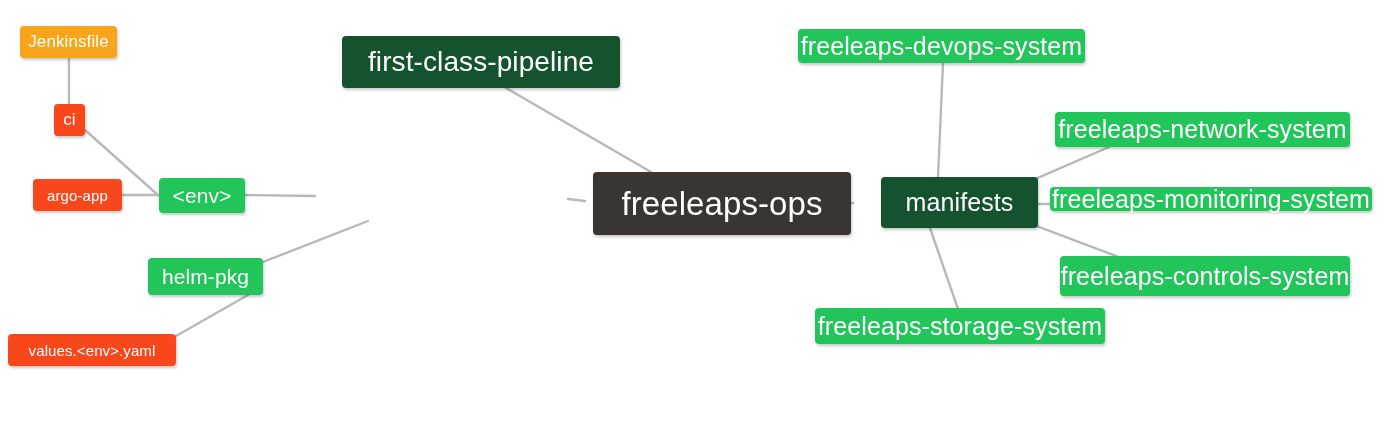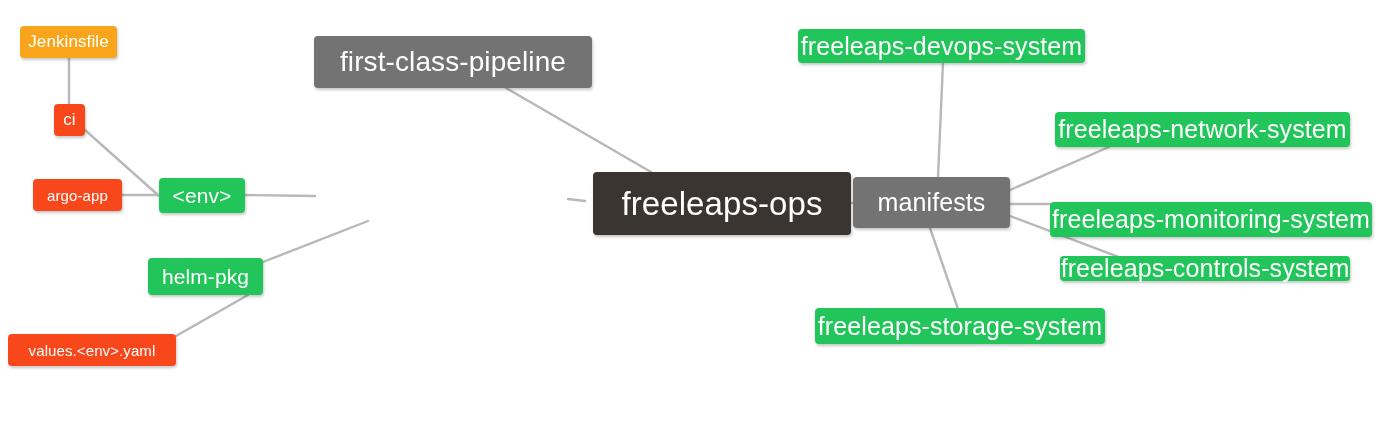--- a/index.html
+++ b/index.html
@@ -35,21 +35,21 @@
     justify-content: center;
     color: #ffffff;
     border-radius: 4px;
     white-space: nowrap;
     letter-spacing: 0.1px;
     box-shadow: 1px 2px 3px rgba(0,0,0,0.22);
     text-rendering: optimizeLegibility;
   }
   
   .c-root   { background: #3b3531; }
-  .c-blue   { background: #737373; }
+  .c-blue   { background: #14532d; margin-left: 28px; }
   .c-green  { background: #22c55a; }
   .c-green2 { background: #22c55a; }
   .c-orange { background: #f8a51b; }
   .c-red    { background: #f9471c; }
 
   
   .s-root   { font-size: 33px; margin-left: 8px; }
   .s-xl     { font-size: 28px; }
   .s-lg     { font-size: 25px; text-align: right; }
   .s-md     { font-size: 21px; }
@@ -111,19 +111,19 @@
   <div class="node c-red s-xs" style="left:33px; top:179px; width:89px; height:32px;">argo-app</div>
 
   <div class="node c-red s-xs" style="left:8px; top:334px; width:168px; height:32px;">values.&lt;env&gt;.yaml</div>
 
   <div class="node c-blue s-lg" style="left:853px; top:177px; width:157px; height:51px;">manifests</div>
 
   <div class="node c-green2 s-sm" style="left:798px; top:29px; width:287px; height:34px;">freeleaps-devops-system</div>
 
   <div class="node c-green2 s-sm" style="left:1055px; top:112px; width:295px; height:35px;">freeleaps-network-system</div>
 
-  <div class="node c-green2 s-sm" style="left:1050px; top:187px; width:322px; height:35px;margin-top:15px;">freeleaps-monitoring-system</div>
+  <div class="node c-green2 s-sm" style="left:1050px; top:187px; width:322px; height:24px;">freeleaps-monitoring-system</div>
 
-  <div class="node c-green2 s-sm" style="left:1060px; top:256px; width:290px; height:25px;text-align:right;">freeleaps-controls-system</div>
+  <div class="node c-green2 s-sm" style="left:1060px; top:256px; width:290px; height:40px;text-align:right;">freeleaps-controls-system</div>
 
   <div class="node c-green2 s-sm" style="left:815px; top:308px; width:290px; height:36px;">freeleaps-storage-system</div>
 
 </div>
 
 </body></html>

